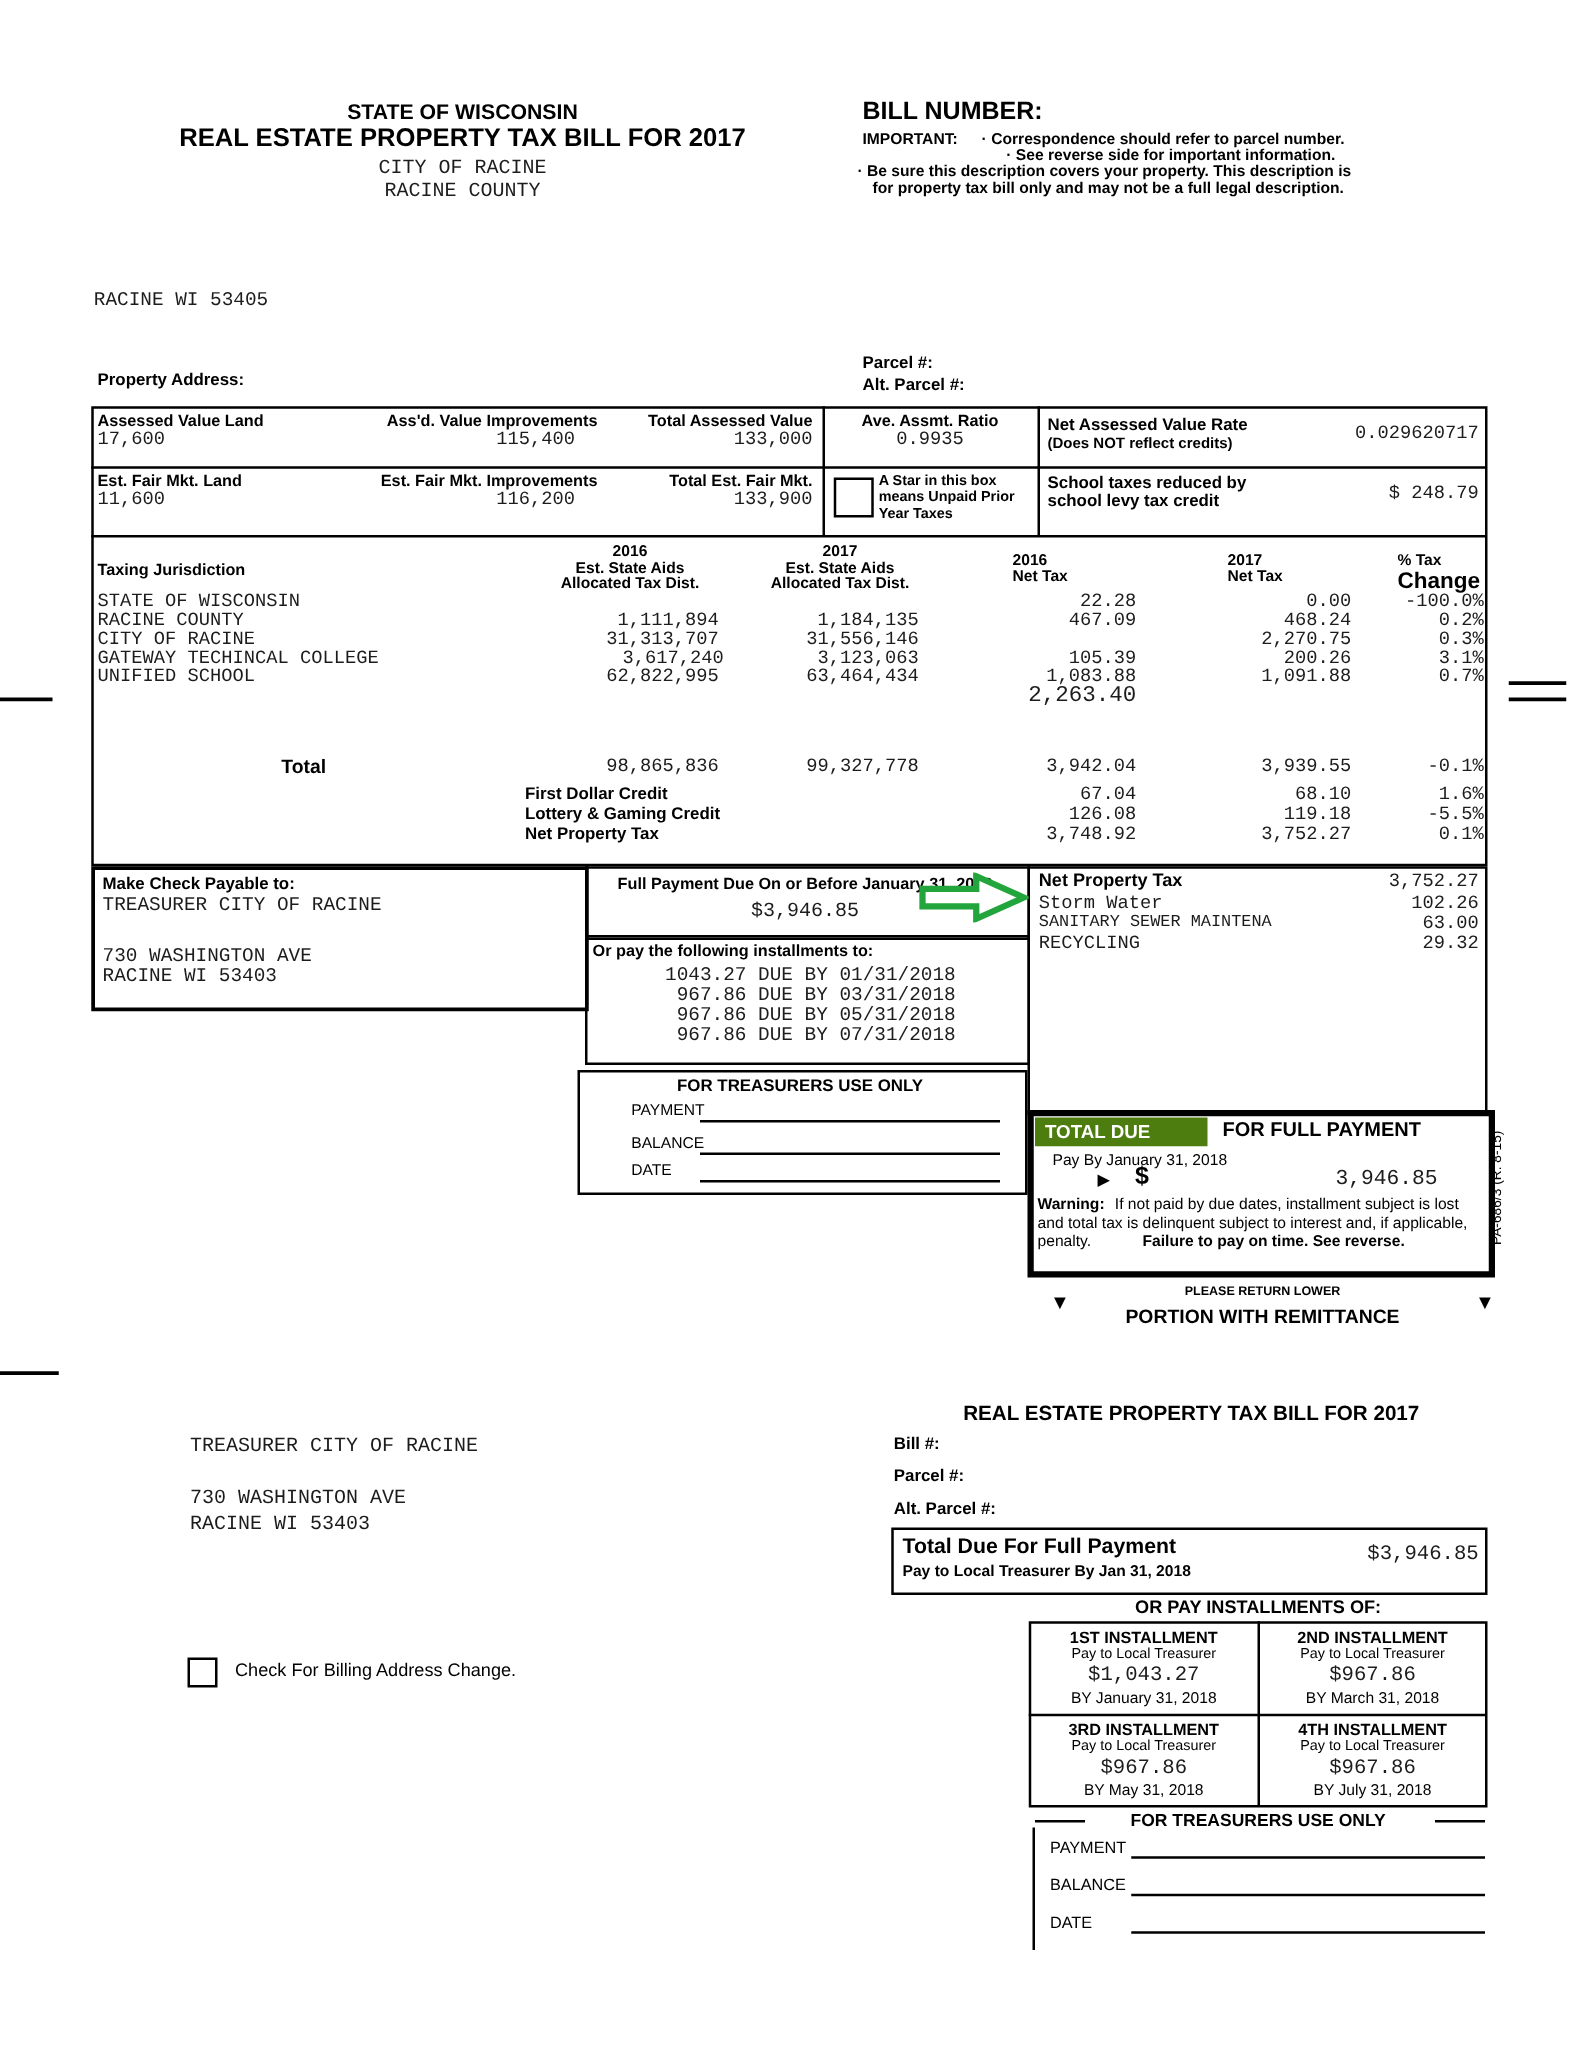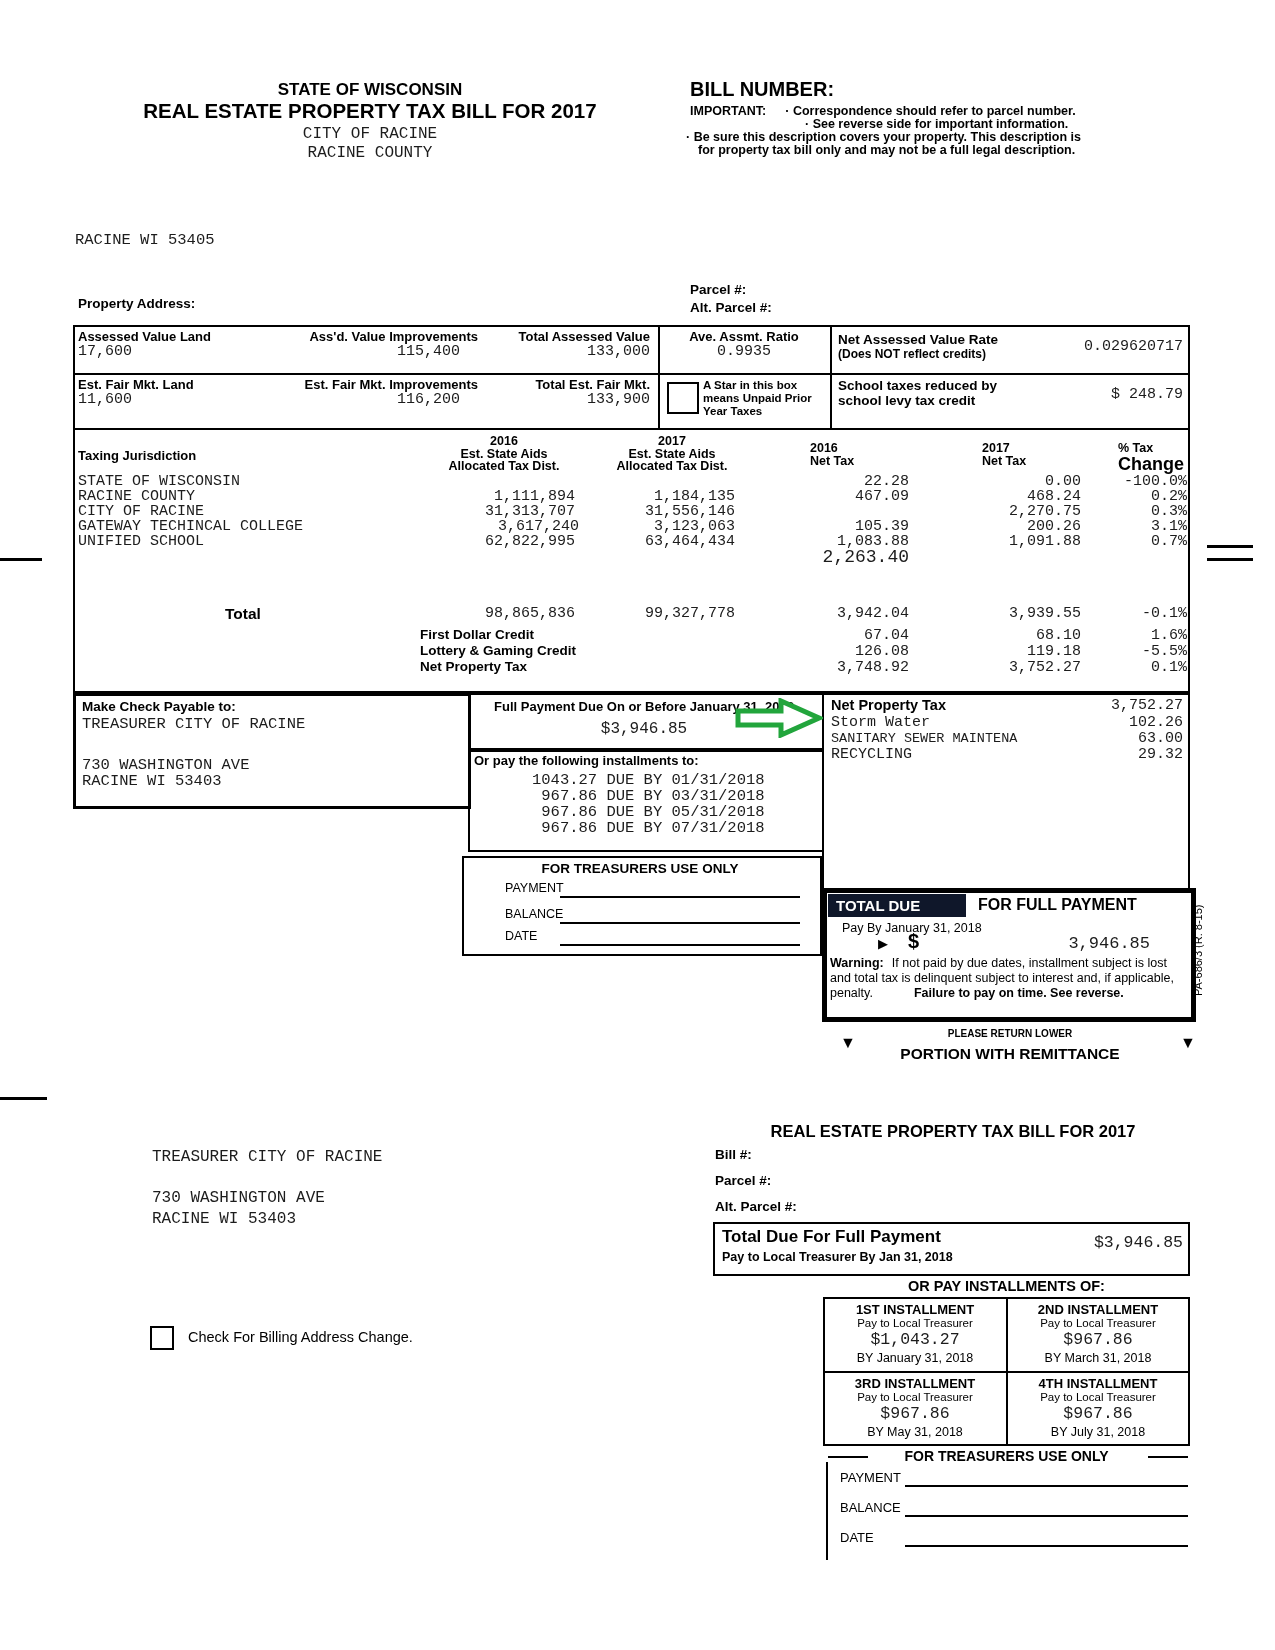--- a/index.html
+++ b/index.html
@@ -6,21 +6,21 @@
   #page{position:relative;width:1275px;height:1650px;background:#fff;overflow:hidden;color:#000;}
   .a{position:absolute;white-space:nowrap;}
   .b{font-family:"Liberation Sans",sans-serif;font-weight:bold;color:#000;}
   .s{font-family:"Liberation Sans",sans-serif;color:#000;}
   .m{font-family:"Liberation Mono","DejaVu Sans Mono",monospace;color:#1c1c1c;}
   .r{text-align:right;}
   .c{text-align:center;}
   .pre{white-space:pre;}
   .bx{position:absolute;border:2px solid #000;}
   .ln{position:absolute;background:#000;}
-  .inv{background:#0f172a;color:#fff;}
+  .inv{background:#4d7c0f;color:#fff;}
 </style>
 </head>
 <body>
 
 <div id="page">
 
   <div class="a b c" style="left:120px;top:80px;width:500px;font-size:17px;">STATE OF WISCONSIN</div>
   <div class="a b c" style="left:60px;top:99px;width:620px;font-size:20.5px;">REAL ESTATE PROPERTY TAX BILL FOR 2017</div>
   <div class="a m c" style="left:120px;top:125px;width:500px;font-size:16px;">CITY OF RACINE</div>
   <div class="a m c" style="left:120px;top:144px;width:500px;font-size:16px;">RACINE COUNTY</div>

